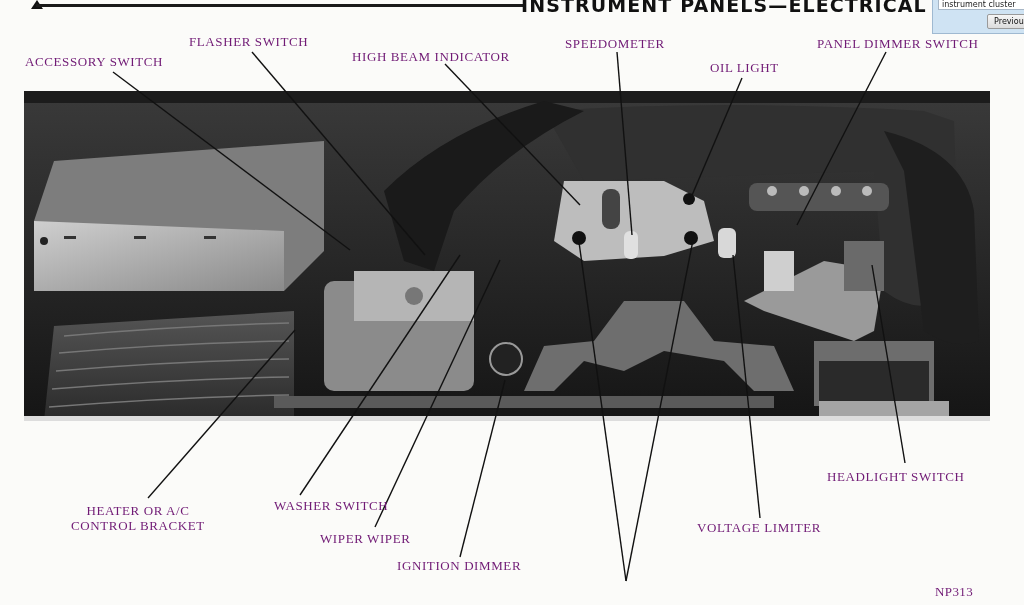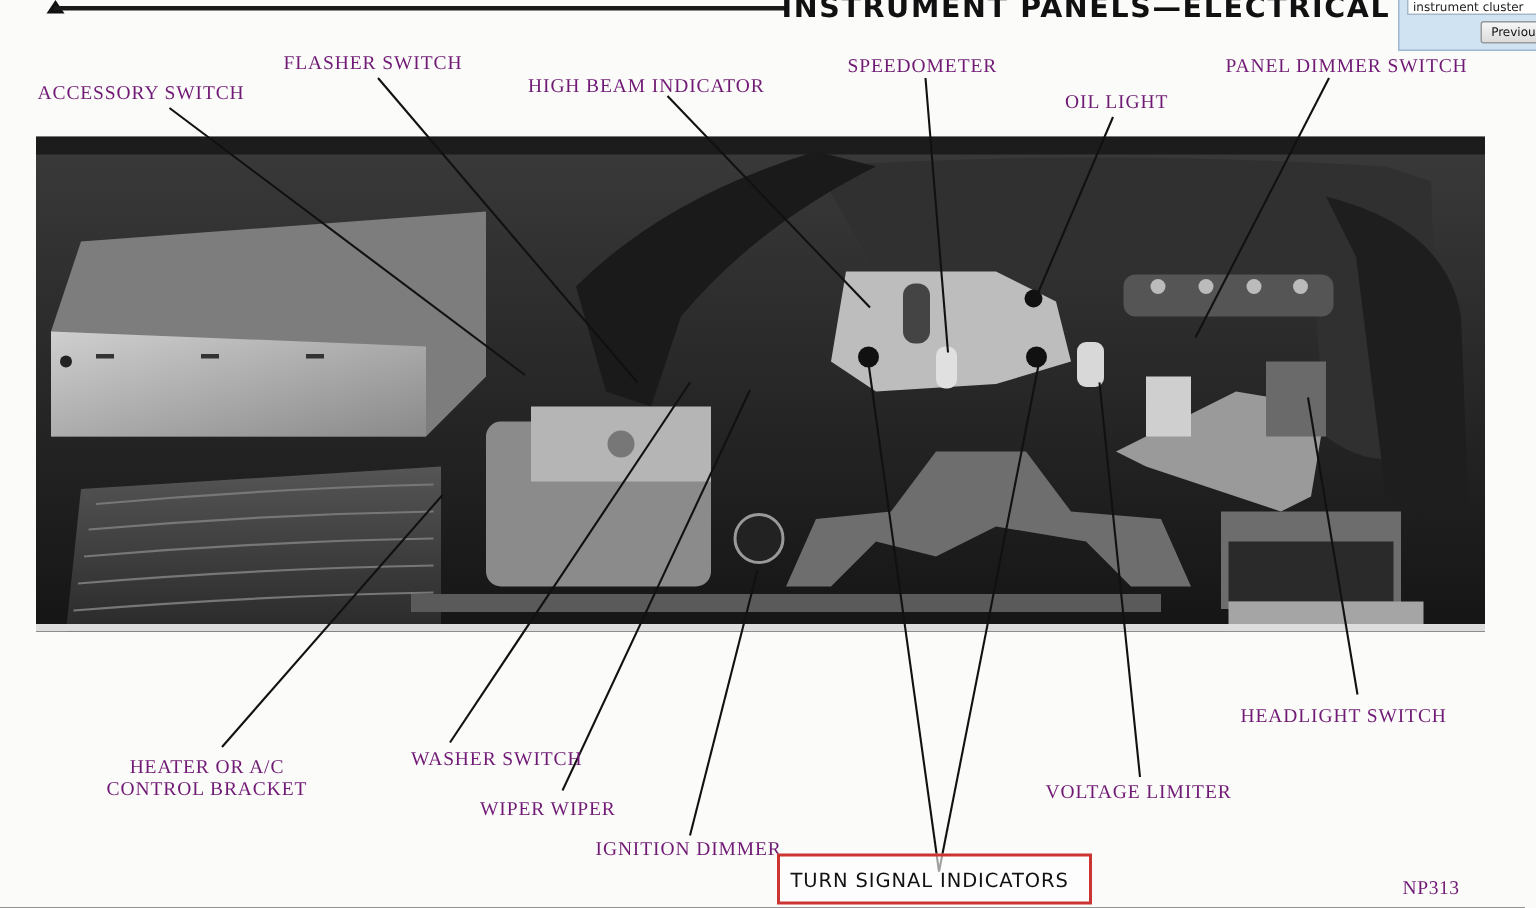--- a/index.html
+++ b/index.html
@@ -167,23 +167,20 @@
     <div>CONTROL BRACKET</div>
   </div>
 
   <div class="label" style="left:817px;top:36px;">PANEL DIMMER SWITCH</div>
   <div class="label" style="left:235px;top:498px;margin-left:39px;">WASHER SWITCH</div>
   <div class="label" style="left:320px;top:531px;">WIPER WIPER</div>
   <div class="label" style="left:397px;top:558px;">IGNITION DIMMER</div>
   <div class="label" style="left:697px;top:520px;">VOLTAGE LIMITER</div>
   <div class="label" style="left:827px;top:469px;">HEADLIGHT SWITCH</div>
 
-  <div class="highlight-box">
-    <span>TURN SIGNAL INDICATORS</span>
-  </div>
 
   <div class="figure-id label">NP313</div>
 
   <div class="find-popup">
     <div class="find-input">instrument cluster</div>
     <div class="find-prev">Previous</div>
   </div>
 
 </div>
 

